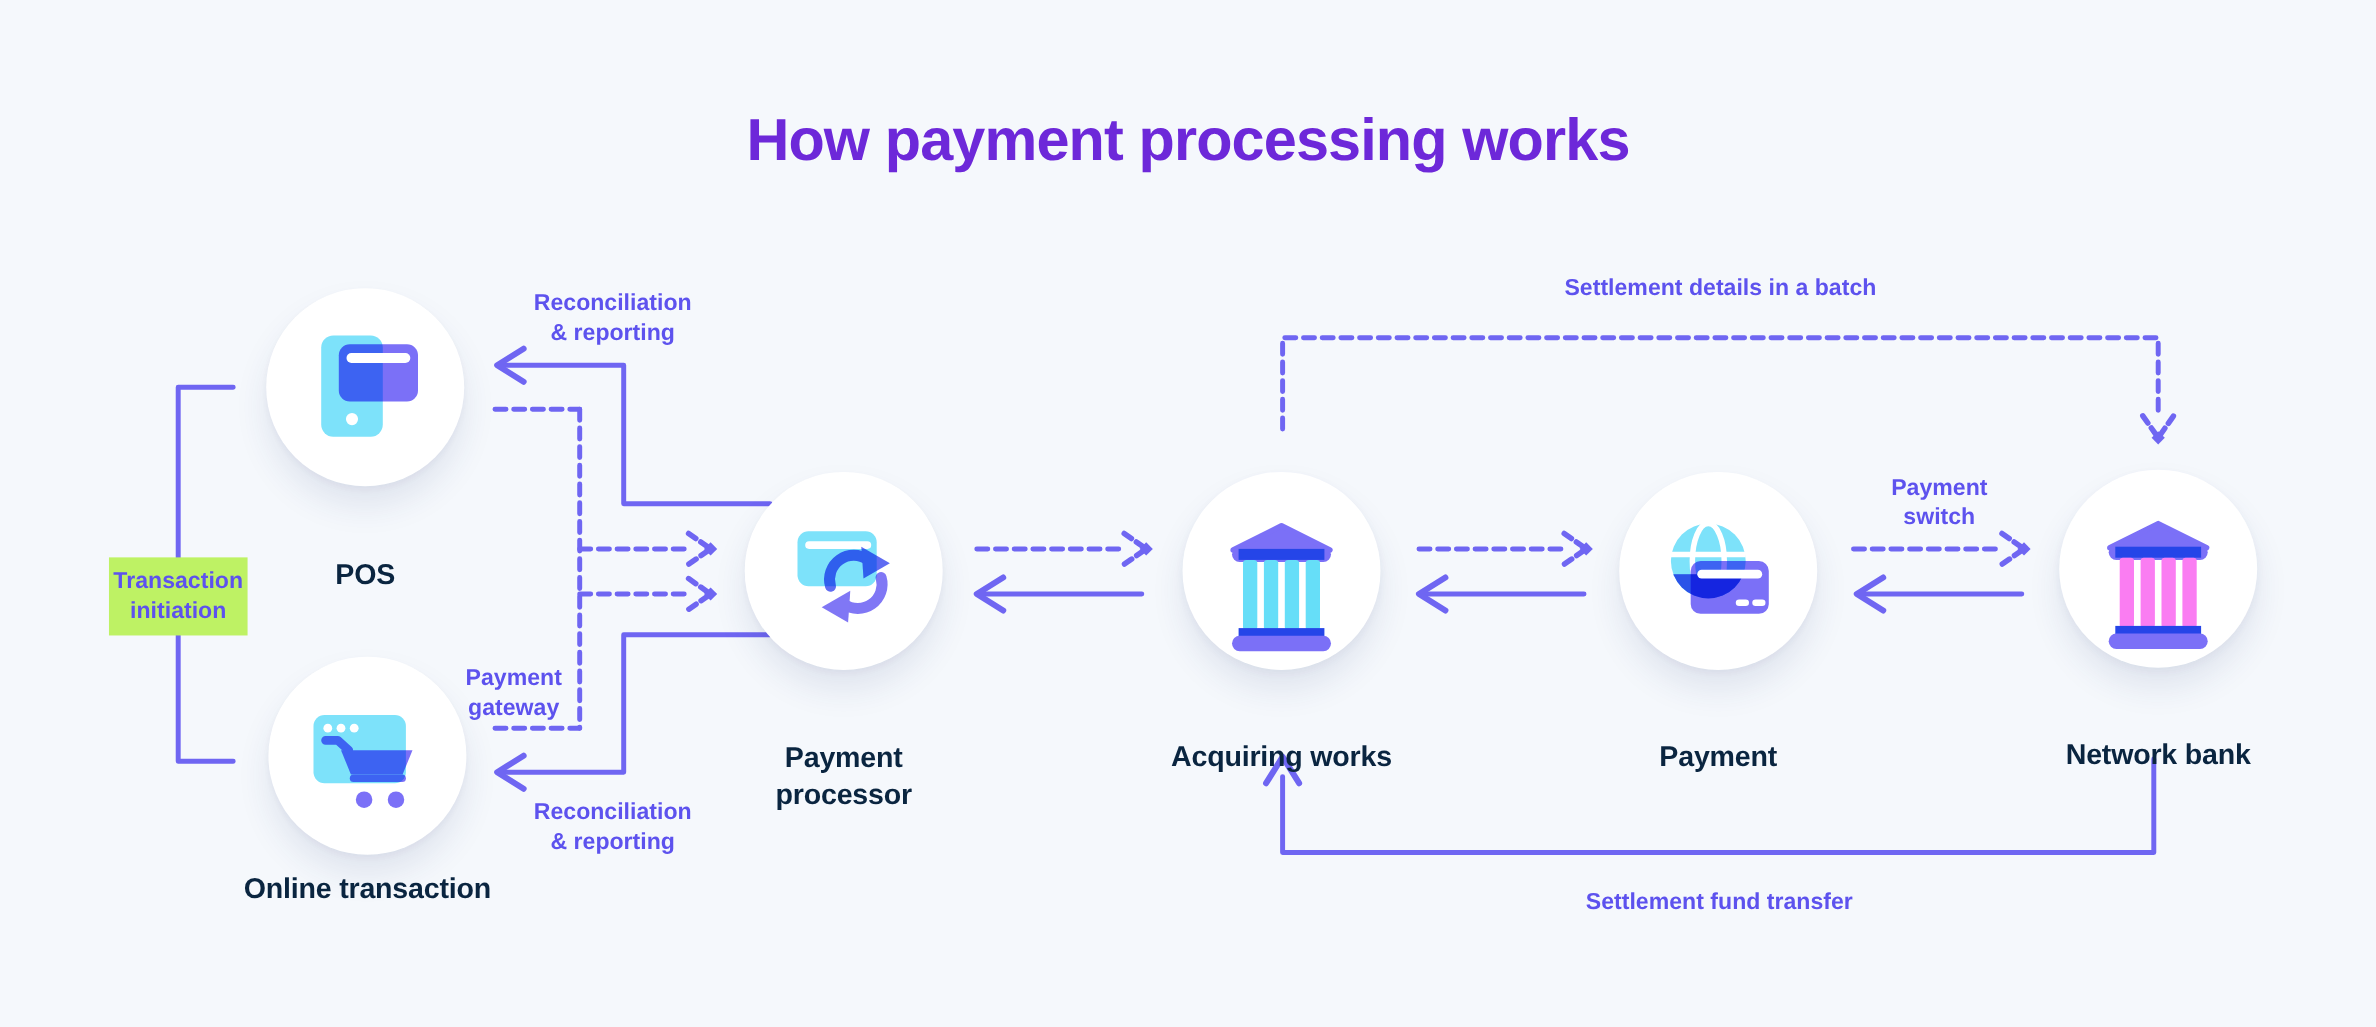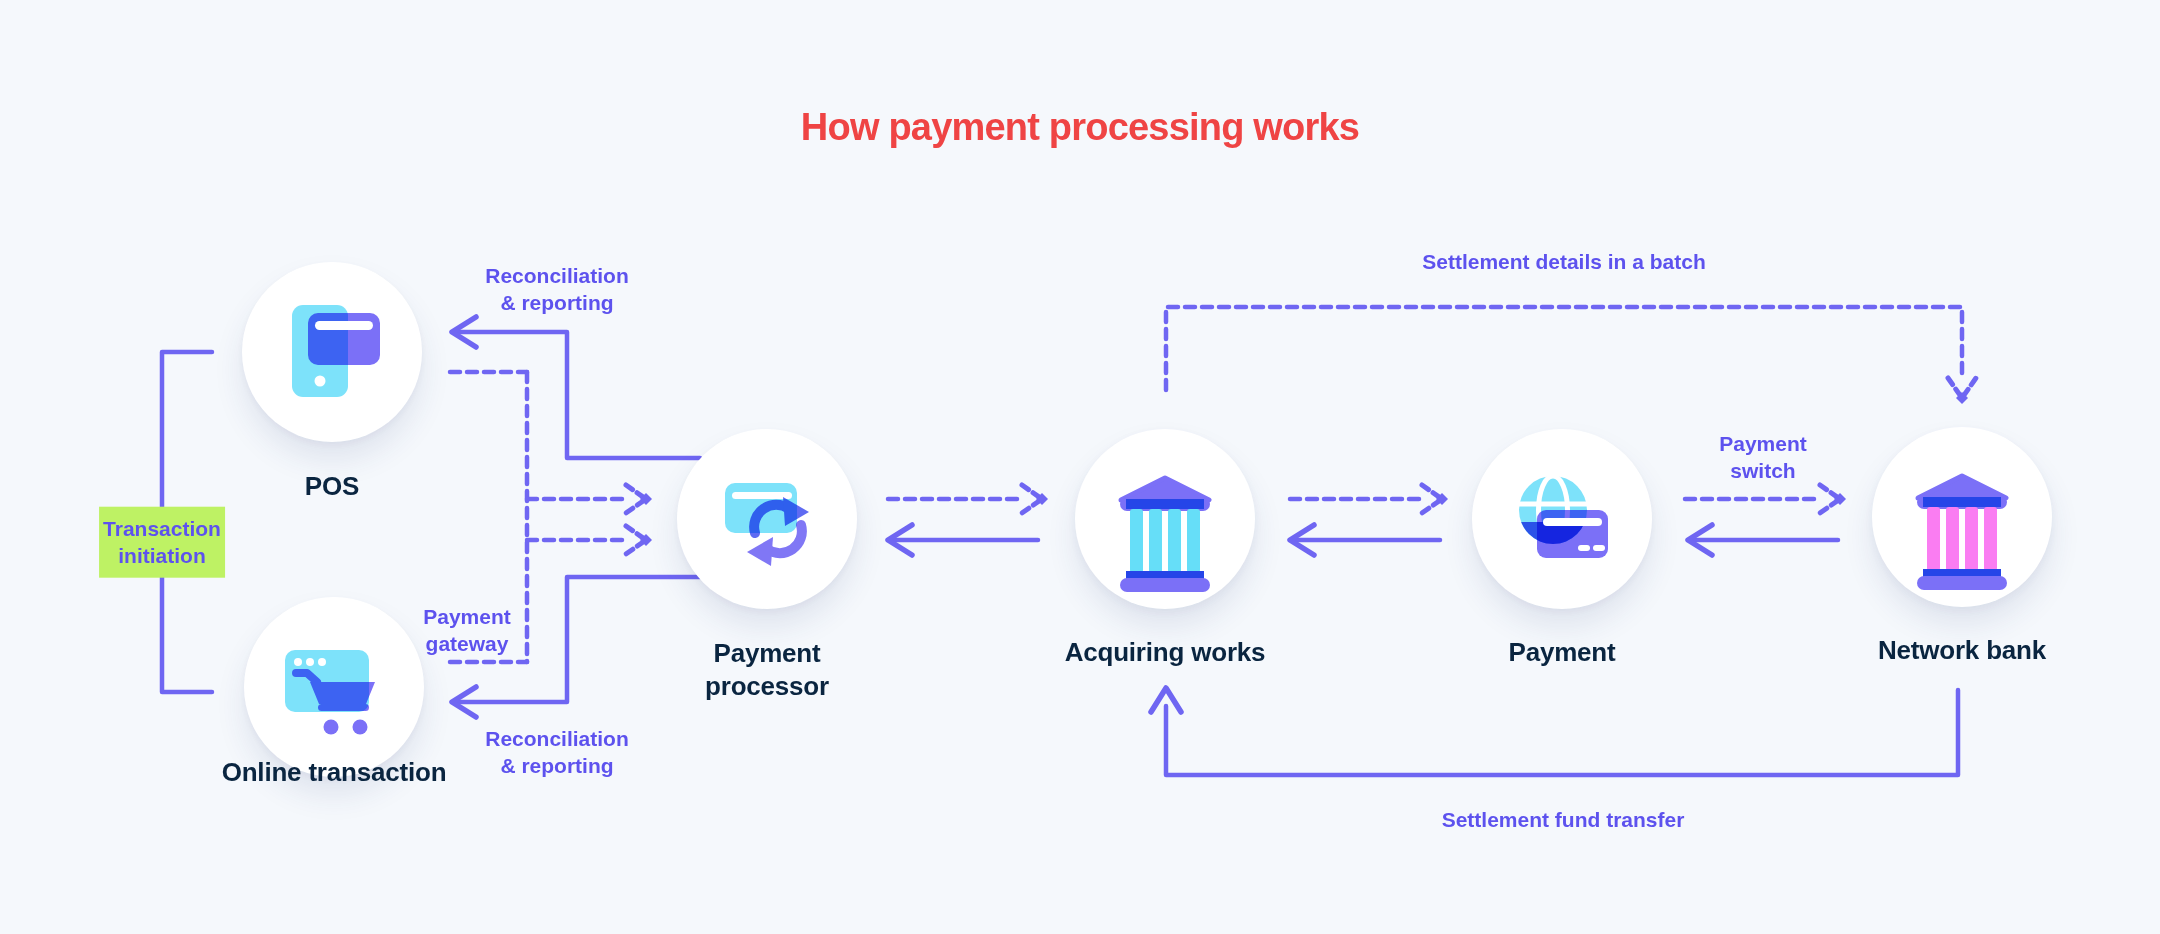--- a/index.html
+++ b/index.html
@@ -19,31 +19,31 @@
   .circle{
     position:absolute;width:180px;height:180px;border-radius:50%;
     background:#ffffff;z-index:2;
     box-shadow:0 18px 30px rgba(40,62,120,0.10),0 3px 8px rgba(40,62,120,0.05);
     display:flex;align-items:center;justify-content:center;
     transform:translate(-50%,-50%);
   }
   .node-label{
     position:absolute;z-index:3;transform:translate(-50%,-50%);
     color:#0a2540;font-size:26px;font-weight:700;letter-spacing:-0.2px;
-    text-align:center;white-space:pre-line;line-height:1.25;
+    text-align:center;white-space:pre-line;line-height:1.25;margin-top:36px;
   }
   .edge-label{
     position:absolute;z-index:3;transform:translate(-50%,-50%);
     color:#5d52ee;font-size:21px;font-weight:600;
     text-align:center;white-space:pre-line;line-height:1.3;
   }
   .masked{background:#bef264;padding:8px 4px;}
   .page-title{
     position:absolute;left:1080px;top:127px;z-index:3;transform:translate(-50%,-50%);
-    color:#ef4444;font-size:38px;font-weight:700;letter-spacing:-0.8px;white-space:nowrap;
+    color:#6d28d9;font-size:54px;font-weight:700;letter-spacing:-0.8px;white-space:nowrap;
   }
   .blend{mix-blend-mode:multiply;}
 </style>
 </head>
 <body>
 
 <div class="stage">
 
   <svg class="connectors" width="2160" height="934" viewBox="0 0 2160 934">
 

